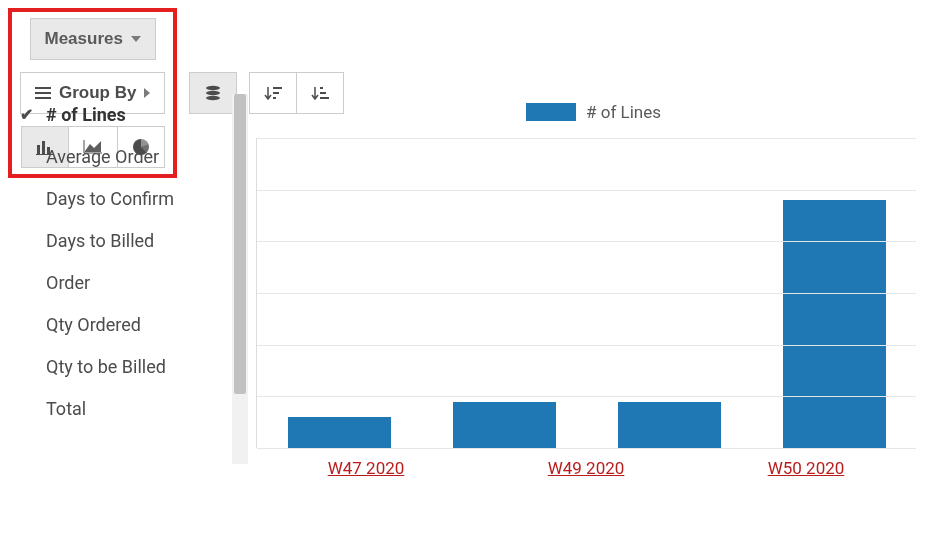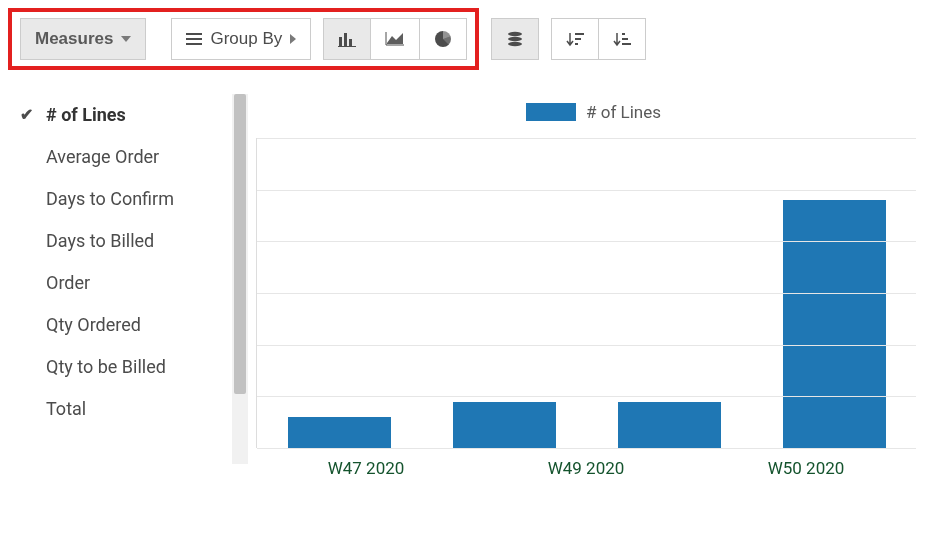--- a/index.html
+++ b/index.html
@@ -1,22 +1,22 @@
 <!DOCTYPE html>
 <html><head>
 <meta charset="utf-8">
 <style>
 * { box-sizing: border-box; margin: 0; padding: 0; }
 body { font-family: -apple-system, BlinkMacSystemFont, "Segoe UI", Roboto, Arial, sans-serif; background: #fff; color: #4c4c4c; width: 939px; height: 553px; position: relative; overflow: hidden; }
 
 .toolbar-wrap { position: absolute; top: 8px; left: 8px; display: flex; gap: 12px; align-items: center; }
-.highlight-box { border: 4px solid #e3201f; padding: 6px 8px; display: flex; gap: 12px; align-items: center; }
+.highlight-box { border: 4px solid #e3201f; padding: 6px 8px; display: flex; gap: 12px; align-items: center; flex-direction: column; }
 .btn { display: inline-flex; align-items: center; justify-content: center; border: 1px solid #ccc; background: #fff; color: #4c4c4c; font-size: 17px; padding: 8px 14px; cursor: pointer; gap: 8px; height: 42px; }
 .btn.measures { background: #e9e9e9; font-weight: 600; color: #5a5a5a; }
-.btn.groupby { font-weight: 400; margin-left: 13px; }
+.btn.groupby { font-weight: 700; }
 .btn-group { display: flex; }
 .btn-group .btn { border-radius: 0; }
 .btn-group .btn + .btn { border-left: none; }
 .btn.active { background: #e9e9e9; }
 .caret-down { width: 0; height: 0; border-left: 5px solid transparent; border-right: 5px solid transparent; border-top: 6px solid #7a7a7a; }
 .caret-right { width: 0; height: 0; border-top: 5px solid transparent; border-bottom: 5px solid transparent; border-left: 6px solid #7a7a7a; }
 .icon svg { display: block; }
 
 .side-panel { position: absolute; top: 94px; left: 8px; width: 240px; height: 440px; }
 .measures-list { width: 224px; height: 100%; overflow-y: auto; }
@@ -30,21 +30,21 @@
 
 .chart-area { position: absolute; top: 118px; left: 256px; width: 670px; height: 390px; }
 .legend { position: absolute; top: -16px; left: 270px; display: flex; align-items: center; gap: 10px; font-size: 17px; color: #5a5a5a; cursor: pointer; }
 .legend .swatch { width: 50px; height: 18px; background: #1f77b4; }
 
 .plot { position: absolute; top: 20px; left: 0; width: 660px; height: 310px; border-left: 1px solid #ddd; }
 .plot .gridline { position: absolute; left: 0; right: 0; height: 1px; background: #e6e6e6; }
 .plot .bars { position: absolute; inset: 0; }
 .plot .bar { position: absolute; bottom: 0; background: #1f77b4; }
 .xaxis { position: absolute; top: 340px; left: 0; width: 660px; display: flex; }
-.xaxis .tick { flex: 1; text-align: center; font-size: 17px; color: #14532d; }
+.xaxis .tick { flex: 1; text-align: center; font-size: 17px; color: #b91c1c; text-decoration: underline; }
 </style>
 </head>
 <body>
 
 <div class="toolbar-wrap">
   <div class="highlight-box">
     <button class="btn measures">
       <span>Measures</span>
       <span class="caret-down"></span>
     </button>

